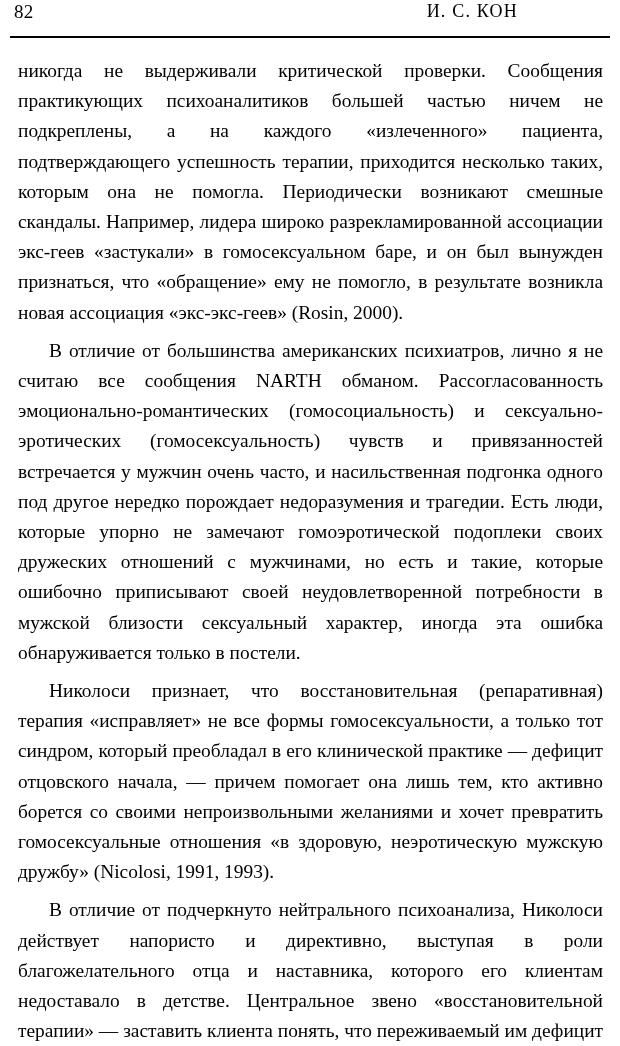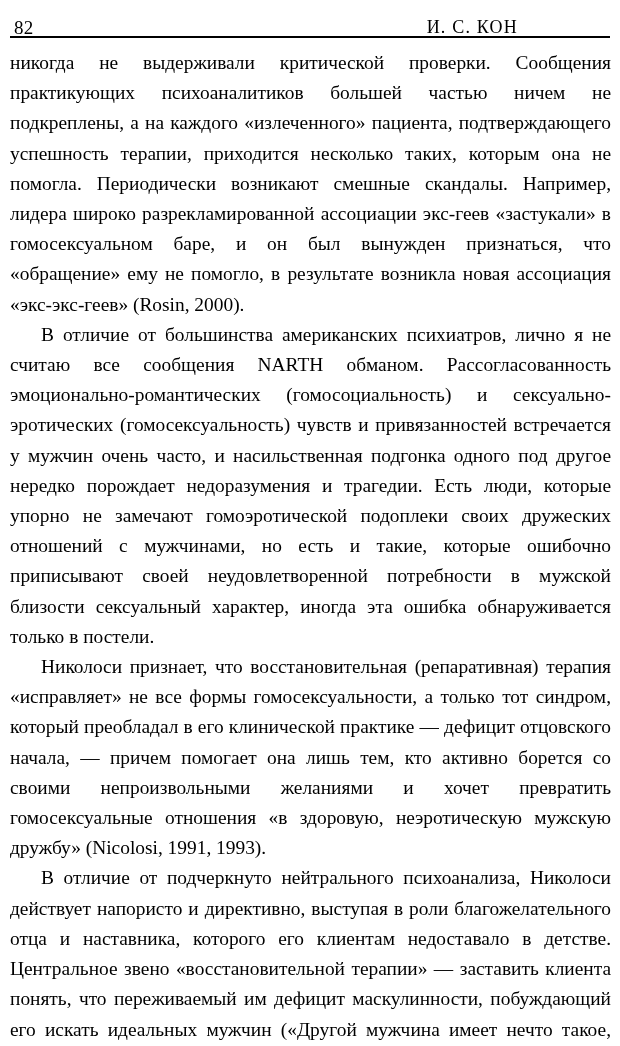--- a/index.html
+++ b/index.html
@@ -16,26 +16,26 @@
   }
   .page {
     position: relative;
     width: 620px;
     height: 1046px;
     box-sizing: border-box;
     padding: 0;
   }
   .header {
     position: absolute;
-    top: 10px;
+    top: 2px;
     left: 0;
     width: 536px;
     height: 34px;
     display: flex;
-    align-items: center;
+    align-items: flex-start;
     justify-content: space-between;
     padding: 0 18px 0 14px;
     box-sizing: border-box;
   }
   .folio {
     font-size: 19px;
     letter-spacing: 0.2px;
     line-height: 1;
   }
   .running-title {
@@ -55,21 +55,21 @@
     position: absolute;
     top: 48px;
     left: 10px;
     width: 601px;
     font-size: 19.4px;
     line-height: 30.2px;
     text-align: justify;
     text-justify: inter-word;
   }
   .body-text p {
-    margin: 0;
+    margin: 8px;
     text-indent: 31px;
     hyphens: none;
   }
   .body-text p.first {
     text-indent: 0;
   }
   
 </style>
 </head>
 <body>

